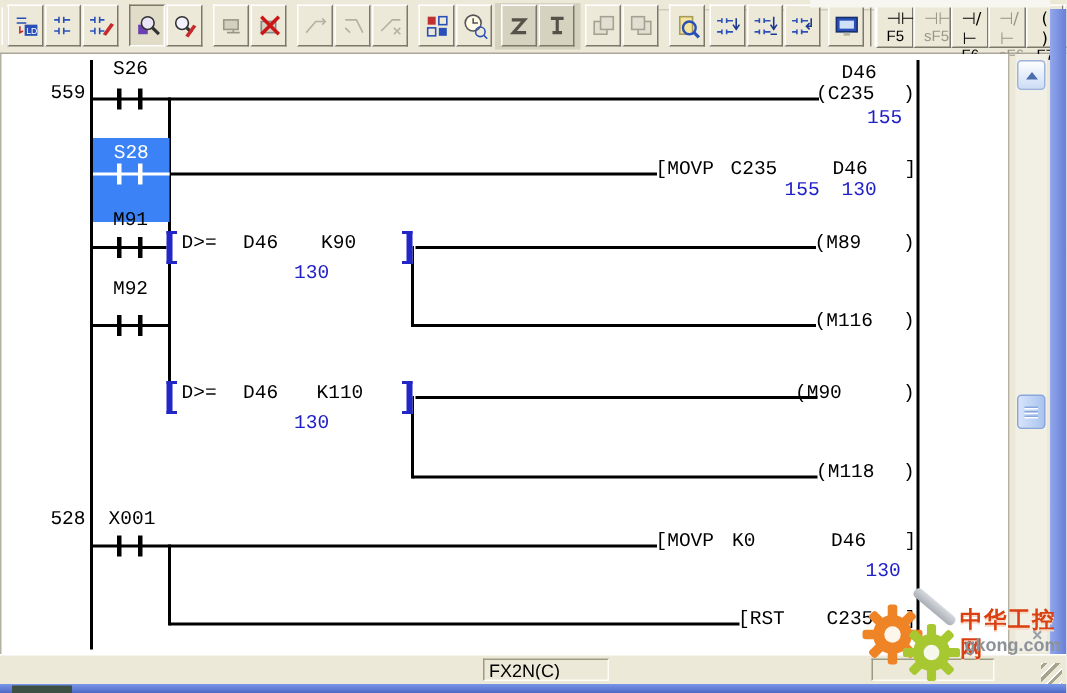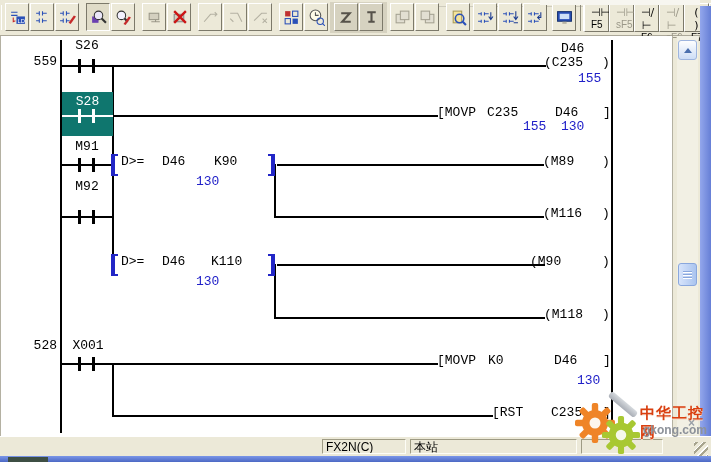--- a/index.html
+++ b/index.html
@@ -30,21 +30,21 @@
   
   .canvas{position:absolute;left:0;top:36px;width:673px;height:400px;background:#fff;
           border-left:1px solid #b4b1a2;border-right:1px solid #b4b1a2;box-sizing:border-box}
   .hl{position:absolute;height:2px;background:#000}
   .vl{position:absolute;width:2px;background:#000}
   .cb{position:absolute;width:3px;height:14px;background:#000}
   .lt{position:absolute;font:13px "Liberation Mono",monospace;white-space:pre;
       color:#000;line-height:14px}
   .val{color:#2020c8}
   .ctr{text-align:center}.rgt{text-align:right}
-  .selcell{position:absolute;left:61px;top:56px;width:51px;height:44px;background:#0f766e}
+  .selcell{position:absolute;left:61px;top:56px;width:51px;height:56px;background:#3b82f6}
   .selcell .lt{color:#fff}
   .selcell .cb{background:#fff}
   .selcell .hl{background:#fff}
   .pfl,.pfr{position:absolute;width:7px;height:22px;box-sizing:border-box;
             border:2px solid #2226c6;background:#fff}
   .pfl{border-right:none;border-left-width:4px}
   .pfr{border-left:none;border-right-width:4px}
   
   .sbtrack{position:absolute;left:677px;top:36px;width:21px;height:399px;background:#f2f0e4}
   .sbbtn{position:absolute;left:678px;width:19px;height:20px;border-radius:3px;
@@ -301,21 +301,21 @@
     <span class="lt" style="left:213px;top:119px">K90</span>
     <div class="pfr" style="left:267px;top:118px"></div>
     <span class="lt val" style="left:195px;top:139px">130</span>
   </div>
   <div>
     <span class="lt" style="left:542px;top:119px">(M89</span>
     <span class="lt" style="left:601px;top:119px">)</span>
   </div>
 
   <div>
-    <span class="lt ctr" style="left:69px;top:144px;width:34px">M92</span>
+    <span class="lt ctr" style="left:69px;top:150px;width:34px">M92</span>
     <div class="cb" style="left:77px;top:174px"></div>
     <div class="cb" style="left:91px;top:174px"></div>
   </div>
   <div>
     <span class="lt" style="left:542px;top:171px">(M116</span>
     <span class="lt" style="left:601px;top:171px">)</span>
   </div>
 
   <div>
     <div class="pfl" style="left:110px;top:218px"></div>
@@ -360,21 +360,20 @@
 </div>
 <div class="sbthumb">
   <div class="gripln" style="top:7px"></div>
   <div class="gripln" style="top:10px"></div>
   <div class="gripln" style="top:13px"></div>
 </div>
 <div class="rborder"></div>
 
 <div class="statusbar">
   <div class="spanel" style="left:322px;width:84px">FX2N(C)</div>
-  <div class="spanel" style="left:410px;width:167px">本站</div>
   <div class="spanel" style="left:581px;width:82px"></div>
 </div>
 <div class="rgrip"></div>
 <div class="bluestrip"></div>
 <div class="tfrag" style="left:8px;width:40px;background:#3e4f44"></div>
 
 <div class="wrench"></div>
 <svg class="wm" style="left:574px;top:402px;width:42px;height:42px" viewBox="-21 -21 42 42">
   <g fill="#ef8427">
       <rect x="-3.2" y="-20" width="6.4" height="40" rx="2"></rect>

